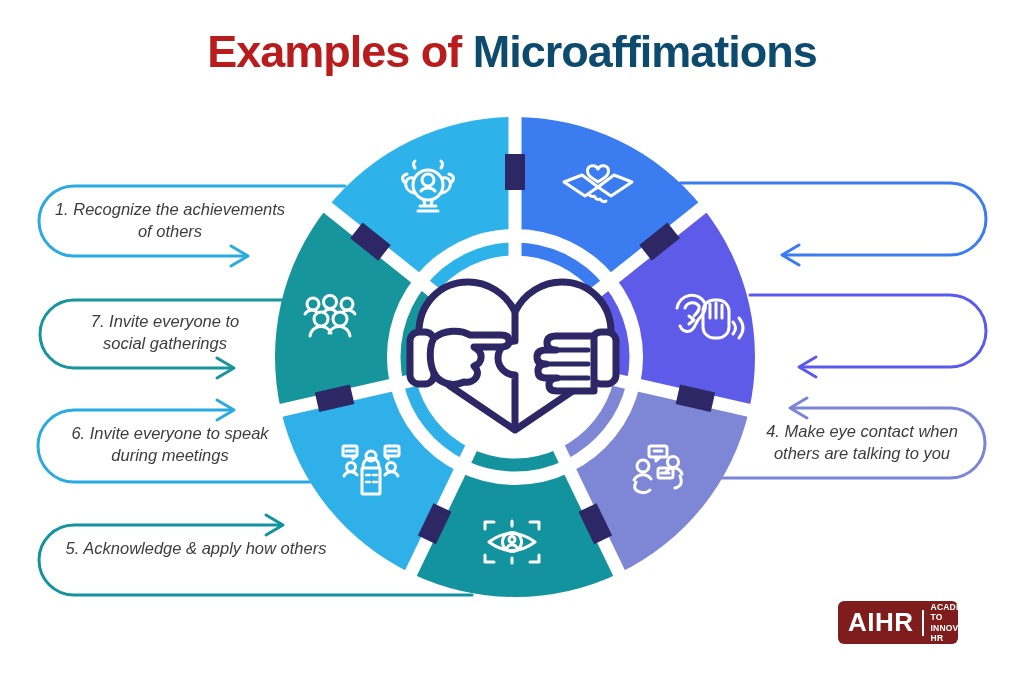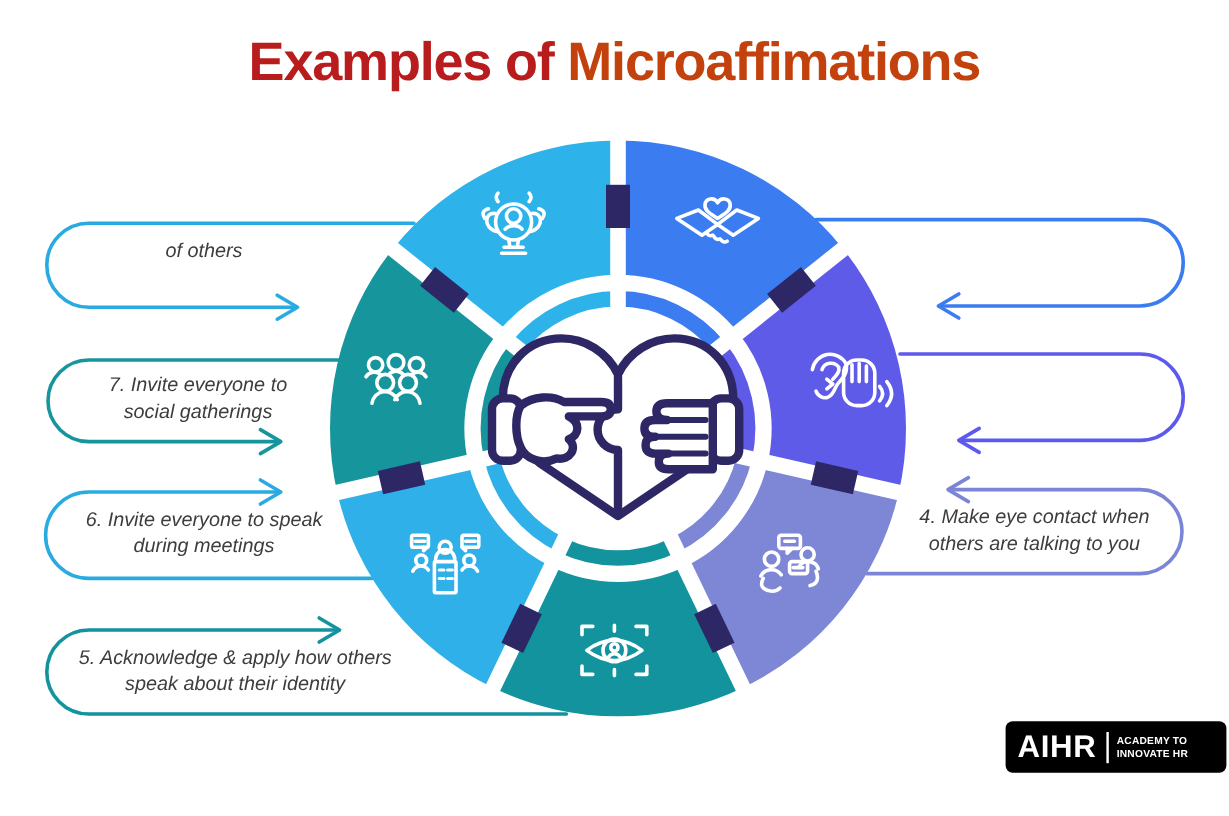--- a/index.html
+++ b/index.html
@@ -1,32 +1,32 @@
 <!DOCTYPE html>
 <html><head>
 <meta charset="utf-8">
 <style>
   html,body{margin:0;padding:0;background:#ffffff;}
   body{width:1024px;height:680px;font-family:"Liberation Sans", sans-serif;}
   .stage{position:relative;width:1024px;height:680px;background:#ffffff;overflow:hidden;}
   .title{position:absolute;top:26px;left:0;width:100%;text-align:center;margin:0;
          font-size:45px;font-weight:bold;letter-spacing:-1px;}
   .title .t1{color:#b91c1c;}
-  .title .t2{color:#c2410c;}
+  .title .t2{color:#0c4a6e;}
   svg.scene{position:absolute;left:0;top:0;}
   .callout-text{position:absolute;font-style:italic;font-size:16.5px;line-height:21.5px;
                 color:#3d3d3d;text-align:center;}
   .c1{left:45px;top:199px;width:250px;}
   .c2{left:741px;top:197px;width:230px;}
   .c3{left:740px;top:309px;width:230px;}
   .c4{left:742px;top:421px;width:240px;}
   .c5{left:46px;top:538px;width:300px;}
   .c6{left:45px;top:423px;width:250px;}
   .c7{left:40px;top:311px;width:250px;}
-  .logo{position:absolute;left:838px;top:601px;width:184px;height:43px;background:#000000;
+  .logo{position:absolute;left:838px;top:601px;width:120px;height:43px;background:#7f1d1d;
         border-radius:6px;display:flex;align-items:center;padding:0 10px;box-sizing:border-box;color:#fff;}
   .logo-brand{font-size:26px;font-weight:bold;letter-spacing:0.5px;}
   .logo-divider{width:2px;height:26px;background:#fff;margin:0 7px 0 8px;flex:none;}
   .logo-tagline{display:flex;flex-direction:column;font-size:8.5px;font-weight:bold;line-height:10.5px;letter-spacing:0.2px;}
 </style>
 </head>
 <body>
 
 <div class="stage">
 
@@ -173,31 +173,31 @@
       <path fill="#ffffff" d="M 434 338 C 444 330 460 329 470 335 L 501 335 Q 509 335 509 341 Q 509 347 501 347 L 474 347 C 484 352 483 363 474 366 C 482 373 475 384 464 382 C 451 388 438 382 434 373 C 429 363 429 346 434 338 Z"></path>
       <rect fill="#ffffff" x="592" y="332" width="24" height="52" rx="9"></rect>
       <path fill="#ffffff" d="M 594 336 L 556 336 Q 547 336 547 343 Q 547 350 556 350 L 546 350 Q 537 350 537 357 Q 537 364 546 364 Q 538 364 538 371 Q 538 378 546 378 L 557 378 Q 549 378 549 385 Q 549 391 557 391 L 594 391 Z"></path>
       <path stroke-width="5" d="M 556 350 H 588 M 546 364 H 588 M 546 378 H 588"></path>
     </g>
   </svg>
 
   <h1 class="title"><span class="t1">Examples of</span><span class="t1">&nbsp;</span><span class="t2">Microaffimations</span></h1>
 
   <div class="callout-text c1">
+    <div>1. Recognize the achievements</div>
     <div>of others</div>
   </div>
   <div class="callout-text c3">
   </div>
   <div class="callout-text c4">
     <div>4. Make eye contact when</div>
     <div>others are talking to you</div>
   </div>
   <div class="callout-text c5">
     <div>5. Acknowledge &amp; apply how others</div>
-    <div>speak about their identity</div>
   </div>
   <div class="callout-text c6">
     <div>6. Invite everyone to speak</div>
     <div>during meetings</div>
   </div>
   <div class="callout-text c7">
     <div>7. Invite everyone to</div>
     <div>social gatherings</div>
   </div>
 

